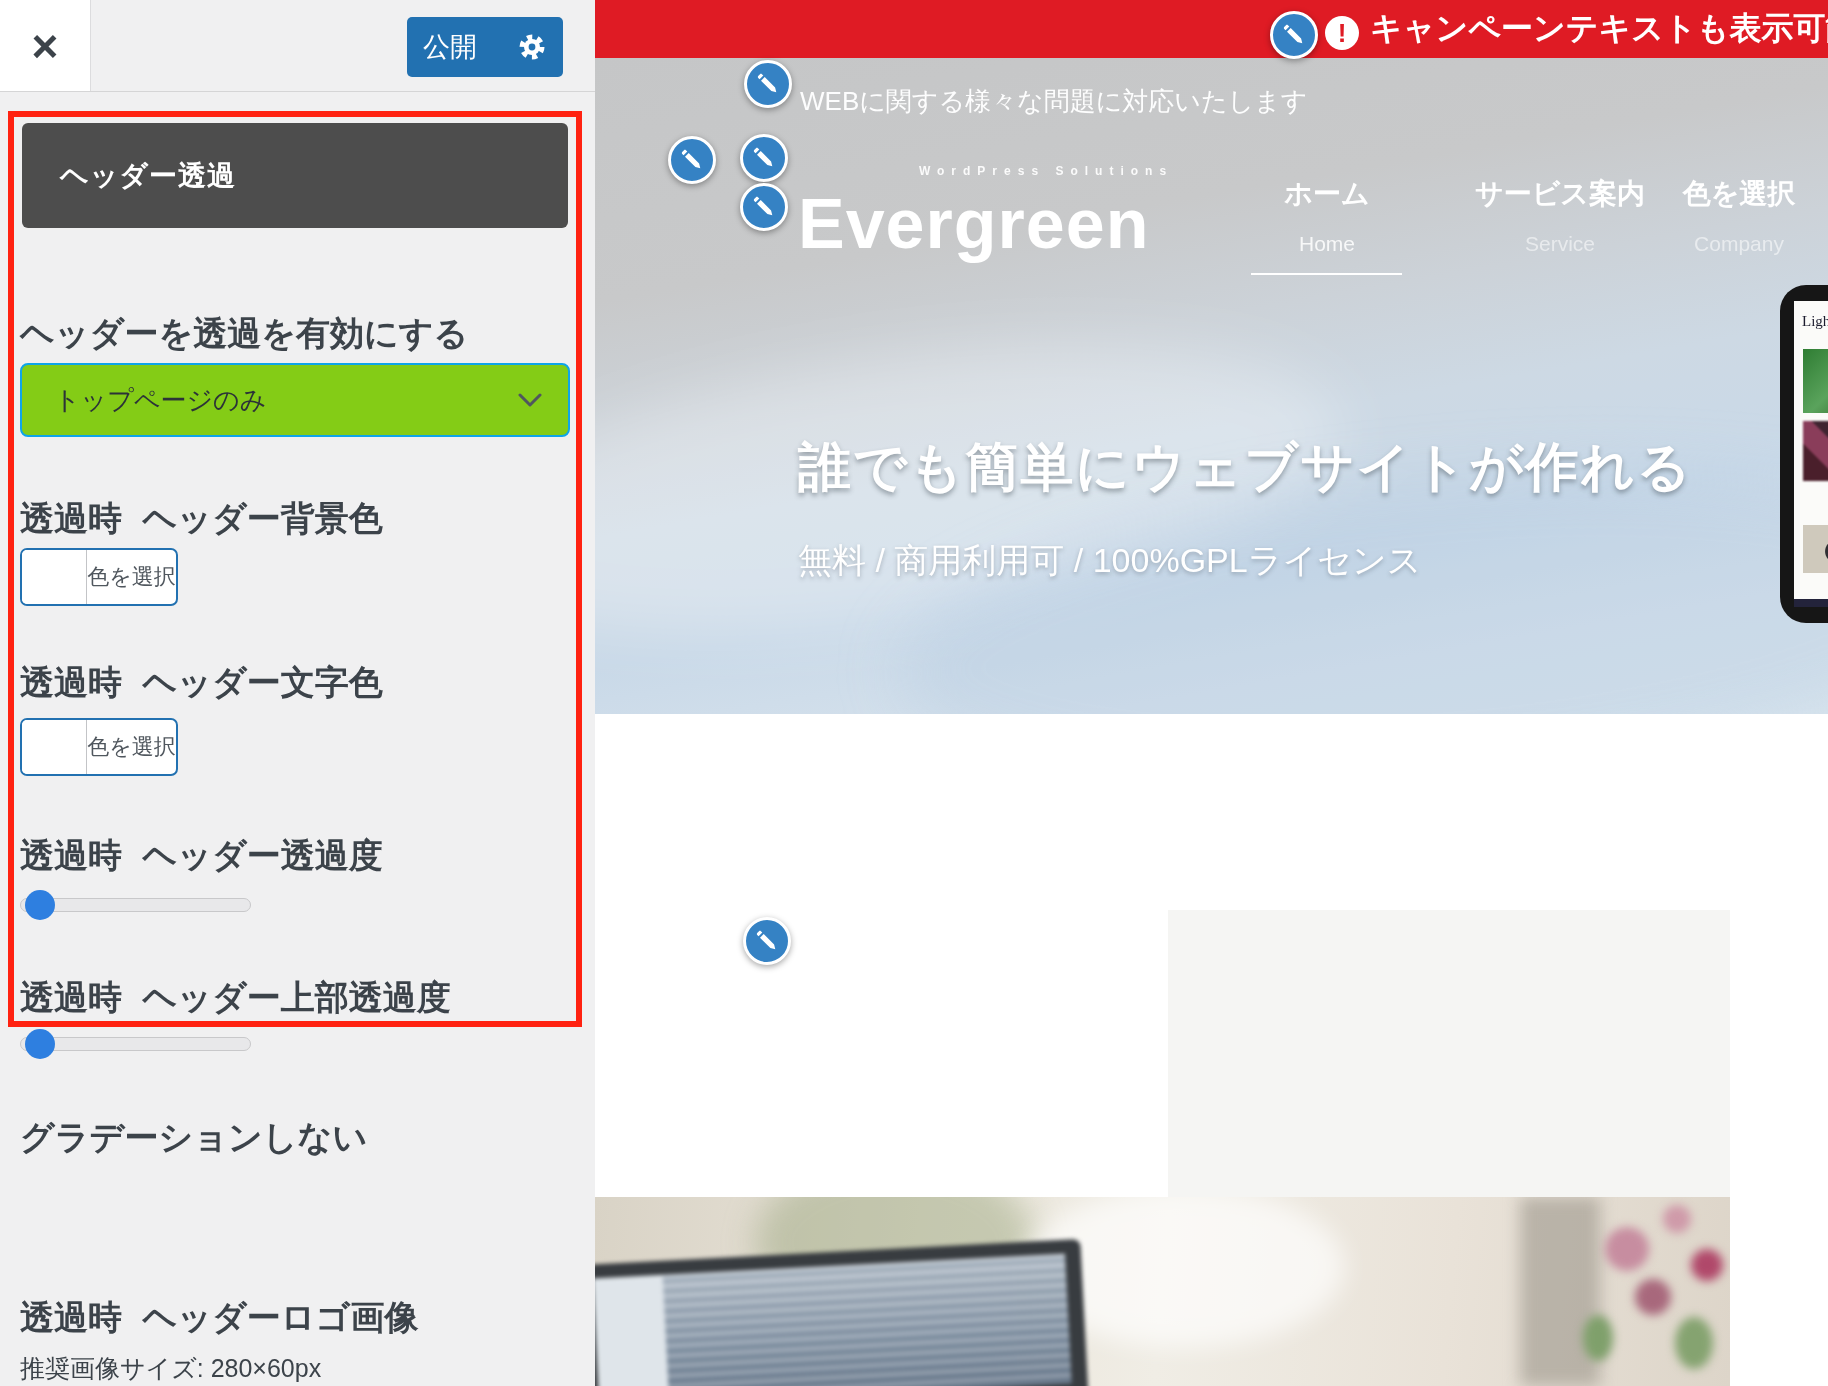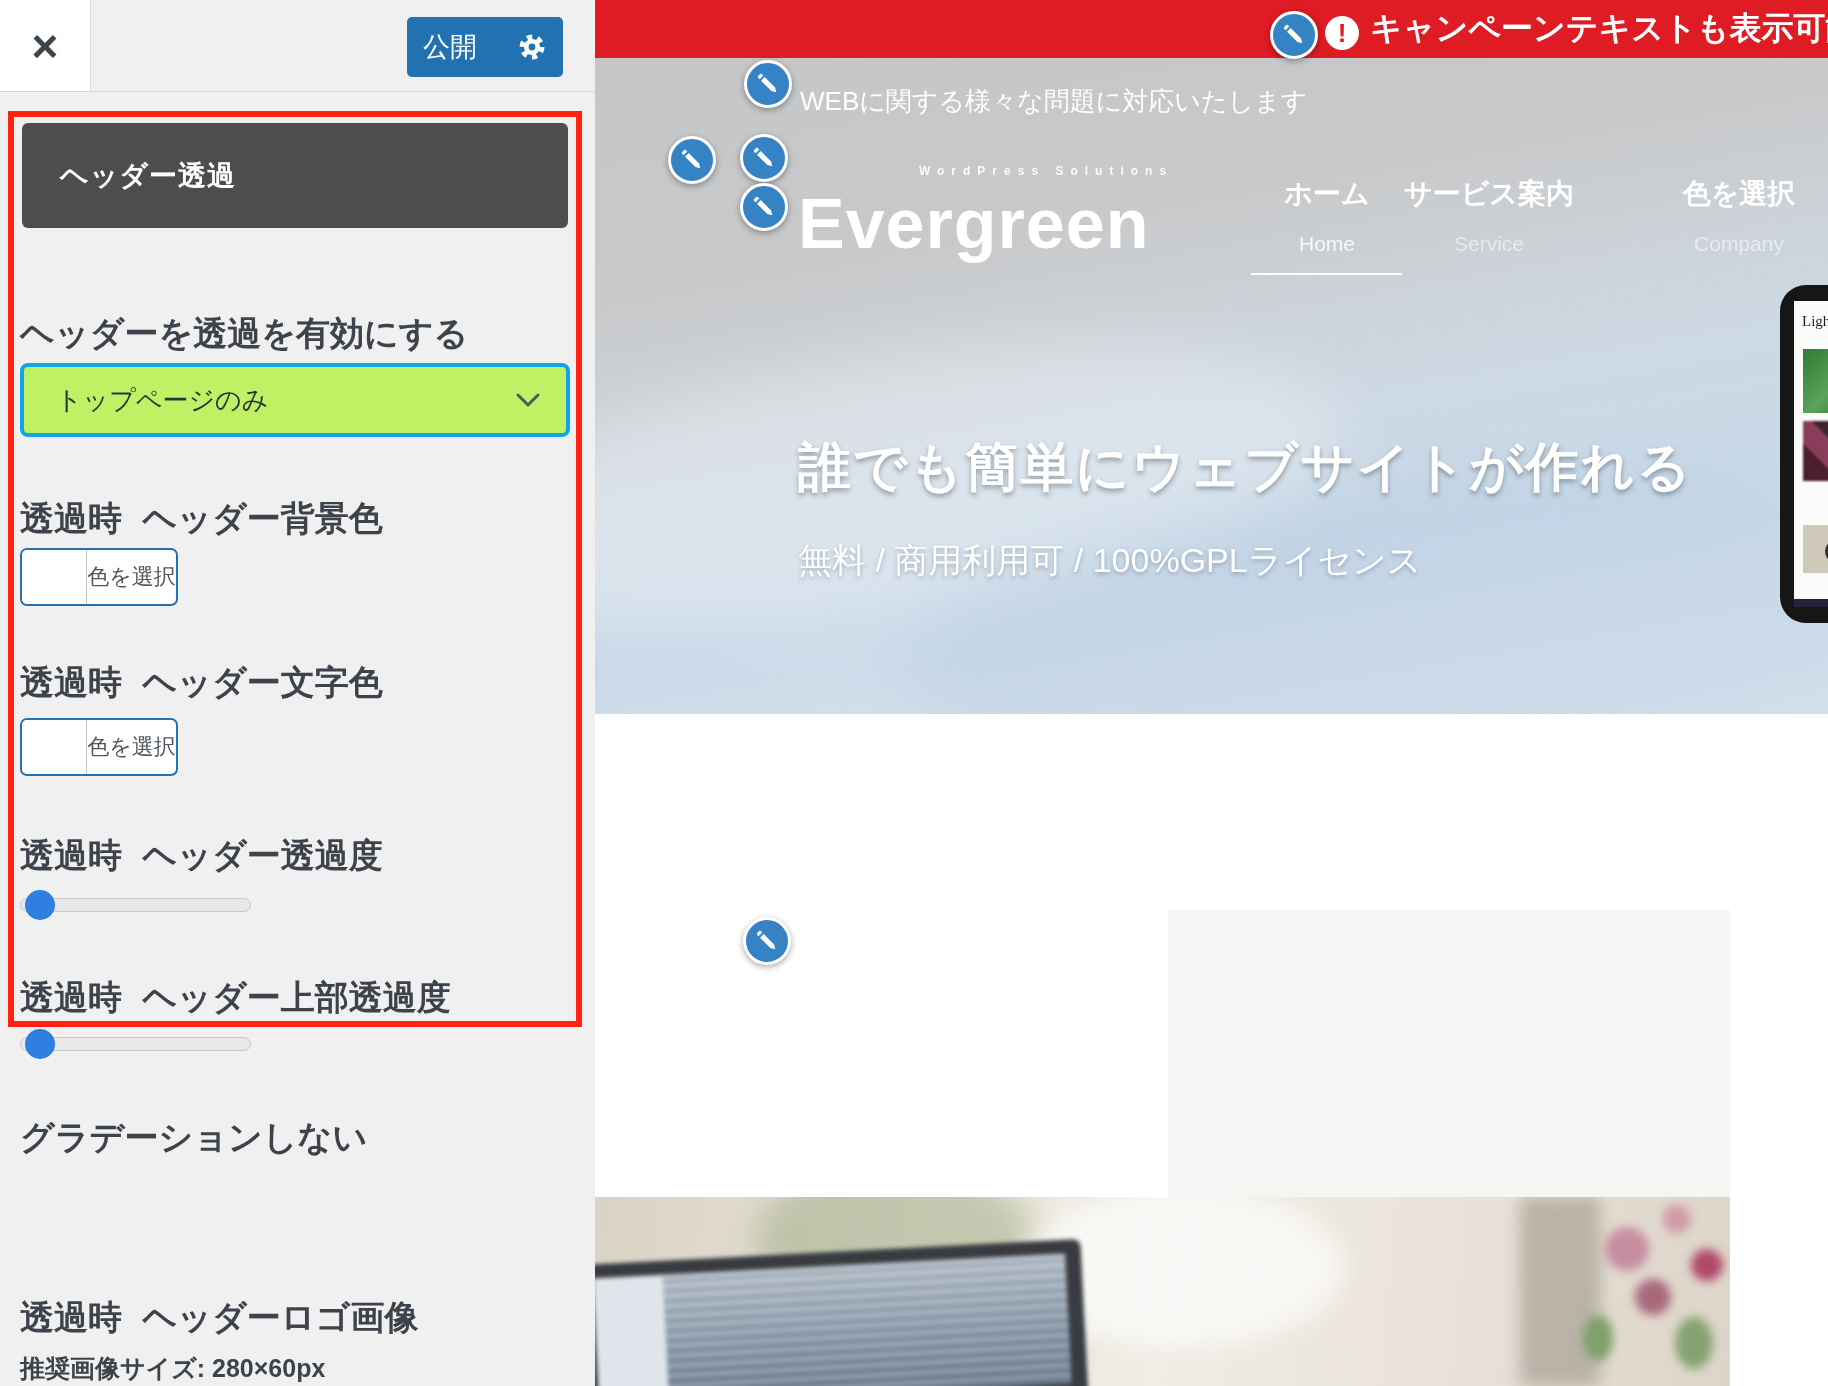--- a/index.html
+++ b/index.html
@@ -23,23 +23,23 @@
   .gear-btn{background:none;border:none;cursor:pointer;padding:0;display:flex;align-items:center;}
 
   .highlight{position:absolute;left:8px;top:111px;width:574px;height:916px;box-sizing:border-box;
              border:6px solid var(--highlight-red);background:var(--panel-bg);}
   .sec-head{position:absolute;left:8px;top:6px;width:546px;height:105px;background:var(--section-dark);
             border-radius:6px;display:flex;align-items:center;cursor:pointer;}
   .sec-head span{color:#fff;font-size:28px;font-weight:700;margin-left:38px;letter-spacing:1px;}
 
   .ctl-label{position:absolute;left:6px;width:540px;font-size:34px;font-weight:700;
              color:var(--label-color);line-height:32px;font-family:Liberation Mono, monospace;}
-  .hint{position:absolute;left:6px;width:540px;font-size:25px;font-weight:700;color:#3c434a;line-height:30px;}
-
-  .sel{position:absolute;left:6px;width:550px;height:74px;background:#bef264;border:4px solid #0ea5e9;
+  .hint{position:absolute;left:6px;width:540px;font-size:25px;font-weight:400;color:#3c434a;line-height:30px;}
+
+  .sel{position:absolute;left:6px;width:550px;height:74px;background:#84cc16;border:2px solid #0ea5e9;
        border-radius:8px;box-sizing:border-box;display:flex;align-items:center;cursor:pointer;}
   .sel .val{font-size:26px;color:#2c3338;margin-left:32px;}
   .sel svg{position:absolute;right:26px;top:50%;transform:translateY(-50%);}
 
   .color-btn{position:absolute;left:6px;width:158px;height:58px;background:#fff;
              border:2px solid var(--accent);border-radius:7px;box-sizing:border-box;
              display:flex;align-items:stretch;cursor:pointer;padding:0;overflow:hidden;}
   .swatch{width:64px;background:#fff;border-right:1px solid #c3c4c7;}
   .color-btn .txt{flex:1;display:flex;align-items:center;justify-content:center;
                   font-size:22px;color:#50575e;}
@@ -199,21 +199,21 @@
     </div>
 
     <div class="tagline">WEBに関する様々な問題に対応いたします</div>
     <div class="brand-sub">WordPress Solutions</div>
     <div class="brand">Evergreen</div>
 
     <div class="nav-item" style="left:732px">
       <div class="jp">ホーム</div>
       <div class="en">Home</div>
     </div>
-    <div class="nav-item dim" style="left:894px">
+    <div class="nav-item dim" style="left:965px">
       <div class="jp">サービス案内</div>
       <div class="en">Service</div>
     </div>
     <div class="nav-item dim" style="left:1144px">
       <div class="jp">色を選択</div>
       <div class="en">Company</div>
     </div>
     <div class="nav-underline"></div>
 
     <div class="hero-title">誰でも簡単にウェブサイトが作れる</div>

